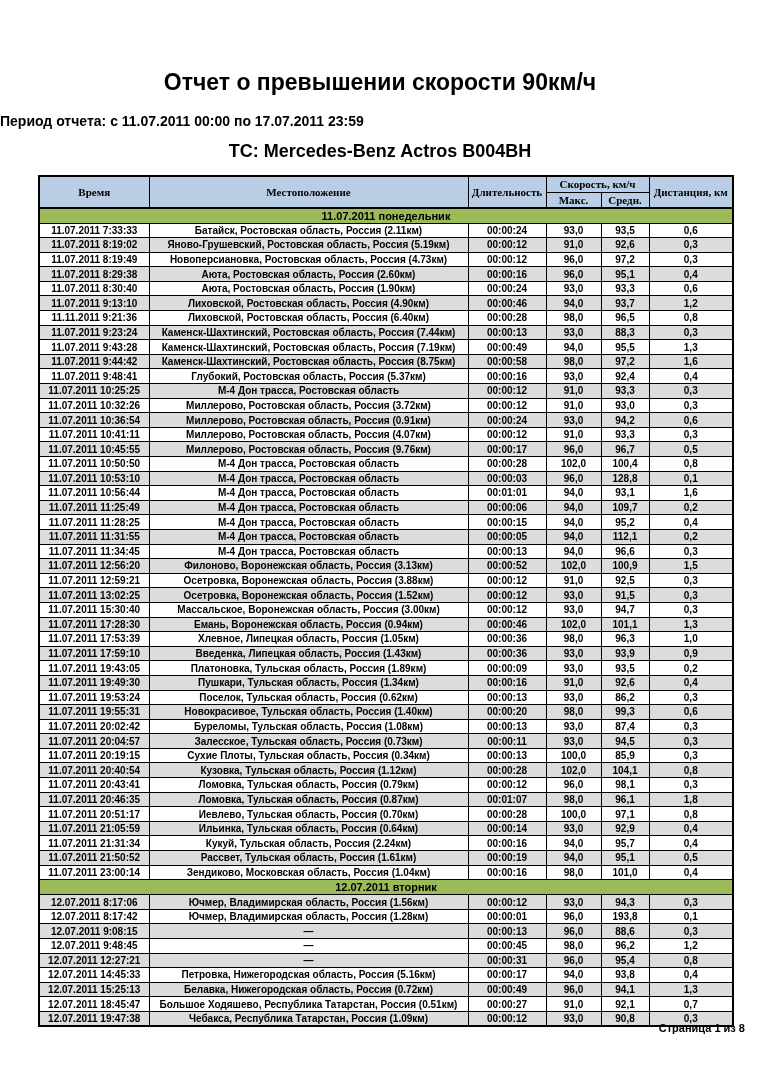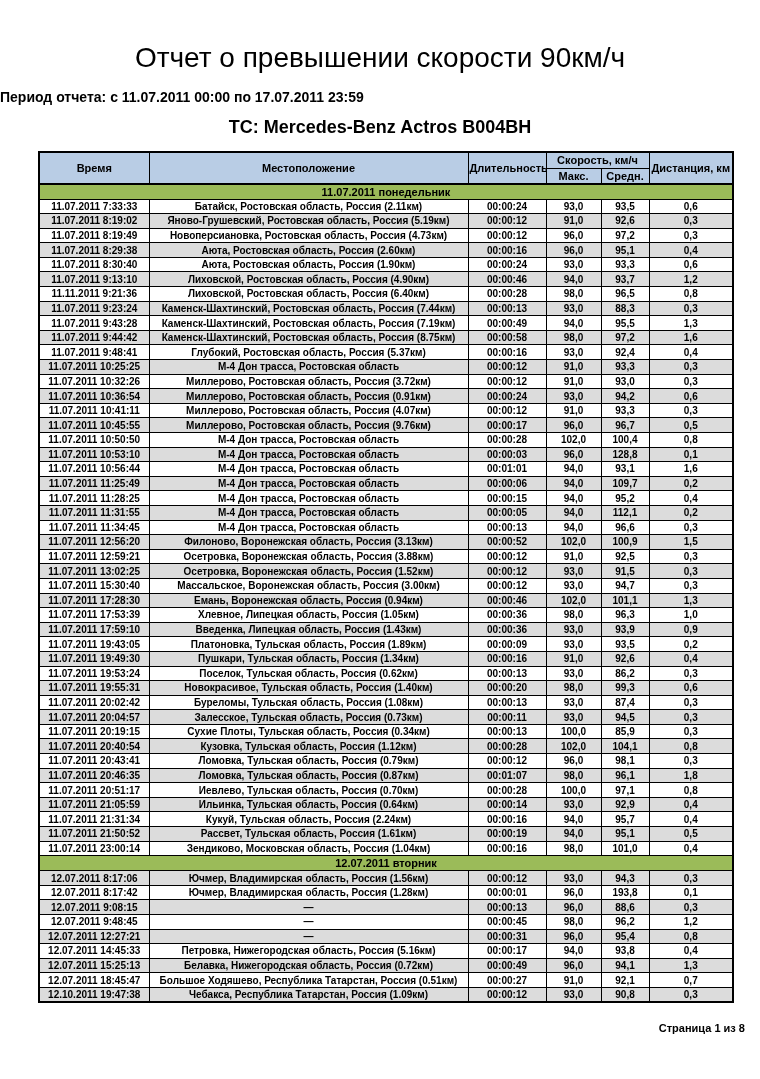--- a/index.html
+++ b/index.html
@@ -12,24 +12,24 @@
   html,body{margin:0;padding:0;background:#f2f2f2;}
   .page{
     position:relative;
     width:760px;height:1079px;
     background:#ffffff;
     font-family:"Liberation Sans",sans-serif;
     color:#000;
     overflow:hidden;
   }
   .title{
-    padding-top:45px;
+    padding-top:69px;
     text-align:center;
-    font-size:28px;
-    font-weight:normal;
+    font-size:23px;
+    font-weight:bold;
     line-height:26px;
   }
   .period{
     margin-top:18px;
     font-size:14px;
     font-weight:bold;
   }
   .vehicle{
     margin-top:12px;
     text-align:center;
@@ -50,21 +50,21 @@
     vertical-align:middle;
     padding:0 1px;
     overflow:hidden;
     white-space:nowrap;
   }
   thead th{
     background:var(--header-bg);
     font-size:11px;
     height:16px;
   }
-  thead{border-bottom:2px solid var(--border);}
+  thead{border-bottom:2px solid var(--border);font-family:Liberation Serif, serif;}
   tr.section-row td{
     background:var(--section-bg);
     font-size:11px;
     height:15px;
   }
   tr.data-row td{
     font-size:10px;
     height:14.6px;
     background:#ffffff;
   }
@@ -534,21 +534,21 @@
         </tr>
         <tr class="data-row">
           <td>12.07.2011 18:45:47</td>
           <td>Большое Ходяшево, Республика Татарстан, Россия (0.51км)</td>
           <td>00:00:27</td>
           <td>91,0</td>
           <td>92,1</td>
           <td>0,7</td>
         </tr>
         <tr class="data-row alt">
-          <td>12.10.2011 19:47:38</td>
+          <td>12.07.2011 19:47:38</td>
           <td>Чебакса, Республика Татарстан, Россия (1.09км)</td>
           <td>00:00:12</td>
           <td>93,0</td>
           <td>90,8</td>
           <td>0,3</td>
         </tr>
       </tbody>
   </table>
 
   <div class="footer">Страница 1 из 8</div>

